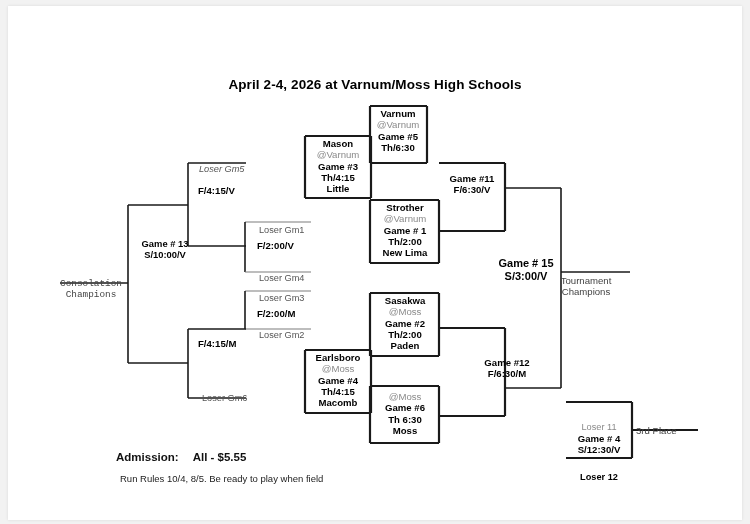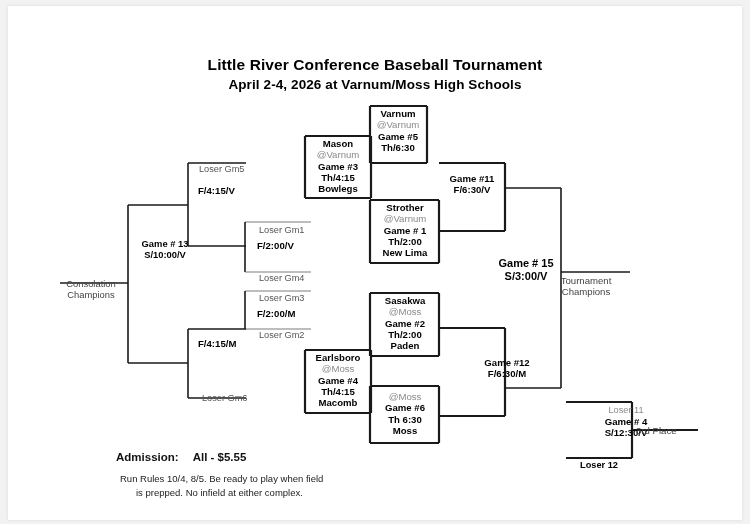--- a/index.html
+++ b/index.html
@@ -38,21 +38,21 @@
 
   
   .t {
     position: absolute;
     white-space: nowrap;
     color: #000;
     line-height: 1;
   }
   .b  { font-weight: bold; }
   .gry { color: #8a8a8a; font-weight: normal; }
-  .ctr { text-align: center; transform: translateX(-50%); }
+  .ctr { text-align: center; transform: translateX(-50%); margin-top: 12px; }
 
   
   .grp { position: absolute; text-align: center; transform: translateX(-50%); }
   .grp div { line-height: 1.18; white-space: nowrap; }
 
   
   #admission {
     position: absolute;
     left: 108px;
     top: 445px;
@@ -76,21 +76,20 @@
   .ln { stroke: #1a1a1a; fill: none; }
   .thk { stroke-width: 2.2; }
   .med { stroke-width: 1.6; }
   .thn { stroke-width: 1.1; stroke: #7d7d7d; }
 </style>
 </head>
 <body>
 
 <div id="page">
 
-  <div class="ttl" id="title1">Little River Conference Baseball Tournament</div>
   <div class="ttl" id="title2">April 2-4, 2026 at Varnum/Moss High Schools</div>
 
   <div id="stage">
 
     <svg width="734" height="514" viewBox="0 0 734 514">
 
       <path class="ln thk" d="M 362 100 L 419 100"></path>
       <path class="ln thk" d="M 362 100 L 362 157"></path>
       <path class="ln thk" d="M 362 157 L 419 157"></path>
       <path class="ln thk" d="M 419 100 L 419 157"></path>
@@ -166,21 +165,21 @@
       <div class="gry">@Varnum</div>
       <div class="b">Game #5</div>
       <div class="b">Th/6:30</div>
     </div>
 
     <div class="grp" style="left:330px; top:132px; font-size:9.6px;">
       <div class="b">Mason</div>
       <div class="gry">@Varnum</div>
       <div class="b">Game #3</div>
       <div class="b">Th/4:15</div>
-      <div class="b">Bowlegs</div>
+      <div class="b">Little</div>
     </div>
 
     <div class="grp" style="left:397px; top:196px; font-size:9.6px;">
       <div class="b">Strother</div>
       <div class="gry">@Varnum</div>
       <div class="b">Game # 1</div>
       <div class="b">Th/2:00</div>
       <div class="b">New Lima</div>
     </div>
 
@@ -220,55 +219,54 @@
     <div class="grp" style="left:518px; top:251px; font-size:11px;">
       <div class="b">Game # 15</div>
       <div class="b">S/3:00/V</div>
     </div>
 
     <div class="grp" style="left:578px; top:269px; font-size:9.6px; color:#444;">
       <div>Tournament</div>
       <div>Champions</div>
     </div>
 
-    <div class="t" style="left:191px; top:159px; font-size:9.2px; color:#555;">Loser Gm5</div>
+    <div class="t" style="left:191px; top:159px; font-size:9.2px; color:#555;font-style:italic;">Loser Gm5</div>
     <div class="t b" style="left:190px; top:180px; font-size:9.6px;">F/4:15/V</div>
 
     <div class="t" style="left:251px; top:220px; font-size:9.2px; color:#555;">Loser Gm1</div>
     <div class="t b" style="left:249px; top:235px; font-size:9.6px;">F/2:00/V</div>
     <div class="t" style="left:251px; top:268px; font-size:9.2px; color:#555;">Loser Gm4</div>
 
     <div class="t" style="left:251px; top:288px; font-size:9.2px; color:#555;">Loser Gm3</div>
     <div class="t b" style="left:249px; top:303px; font-size:9.6px;">F/2:00/M</div>
     <div class="t" style="left:251px; top:325px; font-size:9.2px; color:#555;">Loser Gm2</div>
 
     <div class="t b" style="left:190px; top:333px; font-size:9.6px;">F/4:15/M</div>
     <div class="t" style="left:194px; top:388px; font-size:9.2px; color:#555;">Loser Gm6</div>
 
     <div class="grp" style="left:157px; top:232px; font-size:9.4px;">
       <div class="b">Game # 13</div>
       <div class="b">S/10:00/V</div>
     </div>
 
-    <div class="grp" style="left:83px; top:272px; font-size:9.4px; color:#444;">
+    <div class="grp" style="left:83px; top:272px; font-size:9.4px; color:#444;font-family:Liberation Mono, monospace;">
       <div>Consolation</div>
       <div>Champions</div>
     </div>
 
-    <div class="grp" style="left:591px; top:399px; font-size:9.2px;margin-left:27px;">
+    <div class="grp" style="left:591px; top:416px; font-size:9.2px;">
       <div class="gry">Loser 11</div>
       <div class="b" style="font-size:9.6px;">Game # 4</div>
       <div class="b" style="font-size:9.6px;">S/12:30/V</div>
     </div>
     <div class="t b ctr" style="left:591px; top:455px; font-size:9.2px;">Loser 12</div>
     <div class="t" style="left:628px; top:420px; font-size:9.6px; color:#444;">3rd Place</div>
 
   </div>
 
   <div id="admission">
     <span>Admission:</span><span class="sp"></span><span>All - $5.55</span>
   </div>
   <div id="rules">
     <div>Run Rules 10/4, 8/5. Be ready to play when field</div>
-    <div class="l2">is prepped. No infield at either complex.</div>
   </div>
 
 </div>
 
 </body></html>

